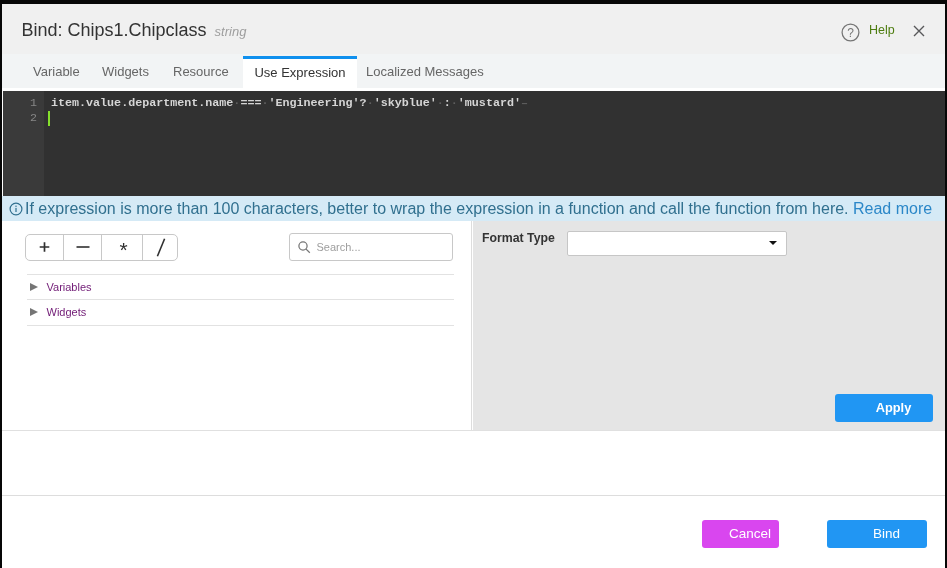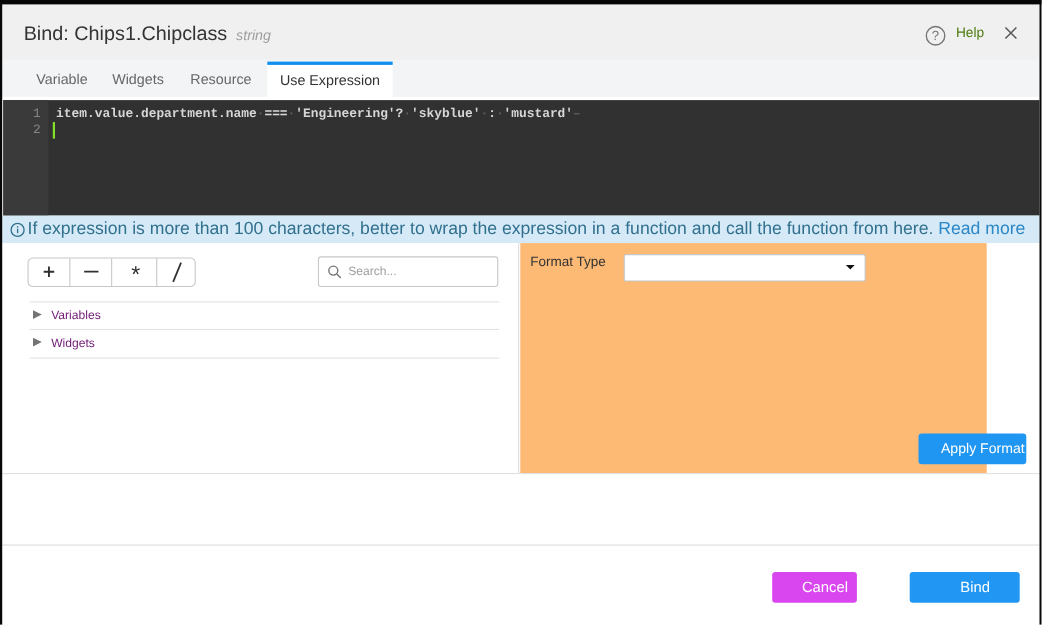--- a/index.html
+++ b/index.html
@@ -36,21 +36,21 @@
   #btngroup { position:absolute; left:23px; top:12.5px; width:153px; height:27px; border:1px solid #c8c8c8; border-radius:5px; display:flex; }
   #btngroup span { flex:1; display:flex; align-items:center; justify-content:center; border-right:1px solid #c8c8c8; }
   #btngroup span:last-child { border-right:none; }
   #btngroup .star { font-size:21px; color:#2f2f2f; font-family:"Liberation Sans", sans-serif; padding-top:6px; position:relative; left:3px; }
   #btngroup .slashsvg { position:relative; left:2px; }
   #searchbox { position:absolute; left:286.5px; top:12px; width:164.5px; height:27.5px; border:1px solid #c8c8c8; border-radius:3px; }
   #searchbox .ph { position:absolute; left:27px; top:7px; font-size:11px; color:#9e9e9e; }
   #tree { position:absolute; left:25px; top:52.5px; right:17px; border-top:1px solid #e2e2e2; }
   .trow { height:25.6px; line-height:24.6px; font-size:11px; color:#701a75; border-bottom:1px solid #e2e2e2; }
   .tri { display:inline-block; width:0; height:0; border-left:8px solid #757575; border-top:4.6px solid transparent; border-bottom:4.6px solid transparent; margin:0 9px 0 2.5px; }
-  #rightpanel { left:473px; top:221px; width:424px; height:209px; background:#fdba74; }
+  #rightpanel { left:473px; top:221px; width:472px; height:209px; background:#e5e5e5;font-weight:bold; }
   #ftlabel { position:absolute; left:9px; top:10px; font-size:12.3px; color:#333; }
   #ftselect { position:absolute; left:94px; top:10px; width:220px; height:24.5px; border:1px solid #c6c6c6; border-radius:2px; background:#fff; }
   #ftselect .caret { position:absolute; right:9px; top:9px; width:0; height:0; border-top:4.5px solid #111; border-left:4px solid transparent; border-right:4px solid transparent; }
   .btn { position:absolute; border-radius:3px; color:#fff; text-align:center;padding-left:19px; }
   #applyfmt { left:362px; top:173px; width:98px; height:28px; line-height:28px; background:#2096f3; font-size:12.8px; }
   #hr1 { left:2px; top:430px; width:943px; height:1px; background:#e0e0e0; }
   #hr2 { left:2px; top:495px; width:943px; height:1px; background:#ddd; }
   #cancelbtn { left:702px; top:520px; width:77px; height:28px; line-height:28px; background:#d946ef; font-size:13.5px; }
   #bindbtn { left:827px; top:520px; width:100px; height:28px; line-height:28px; background:#2196f3; font-size:13.5px; }
 </style>
@@ -70,20 +70,21 @@
       <svg width="12" height="12" viewBox="0 0 12 12">
         <path d="M1 1 L11 11 M11 1 L1 11" stroke="#58585a" stroke-width="1.4" fill="none"></path>
       </svg>
     </div>
   </div>
   <div id="tabbar" class="abs">
     <span class="tab" style="left:31px;">Variable</span>
     <span class="tab" style="left:100px;">Widgets</span>
     <span class="tab" style="left:171px;">Resource</span>
     <span class="tab active" style="left:241px;width:114px;">Use Expression</span>
+    <span class="tab" style="left:364px;">Localized Messages</span>
   </div>
   <div id="editor" class="abs">
     <div id="gutter">1<br>2</div>
     <div id="code">item.value.department.name<span class="ws">·</span>===<span class="ws">·</span>'Engineering'?<span class="ws">·</span>'skyblue'<span class="ws">·</span>:<span class="ws">·</span>'mustard'<span class="ws">–</span></div>
     <div id="cursor"></div>
   </div>
   <div id="infobar" class="abs"><svg id="infoicon" width="14" height="14" viewBox="0 0 14 14">
         <circle cx="7" cy="7" r="5.9" fill="none" stroke="#31708f" stroke-width="1.2"></circle>
         <rect x="6.4" y="5.9" width="1.2" height="4.1" fill="#31708f"></rect>
         <rect x="6.4" y="3.6" width="1.2" height="1.3" fill="#31708f"></rect>

